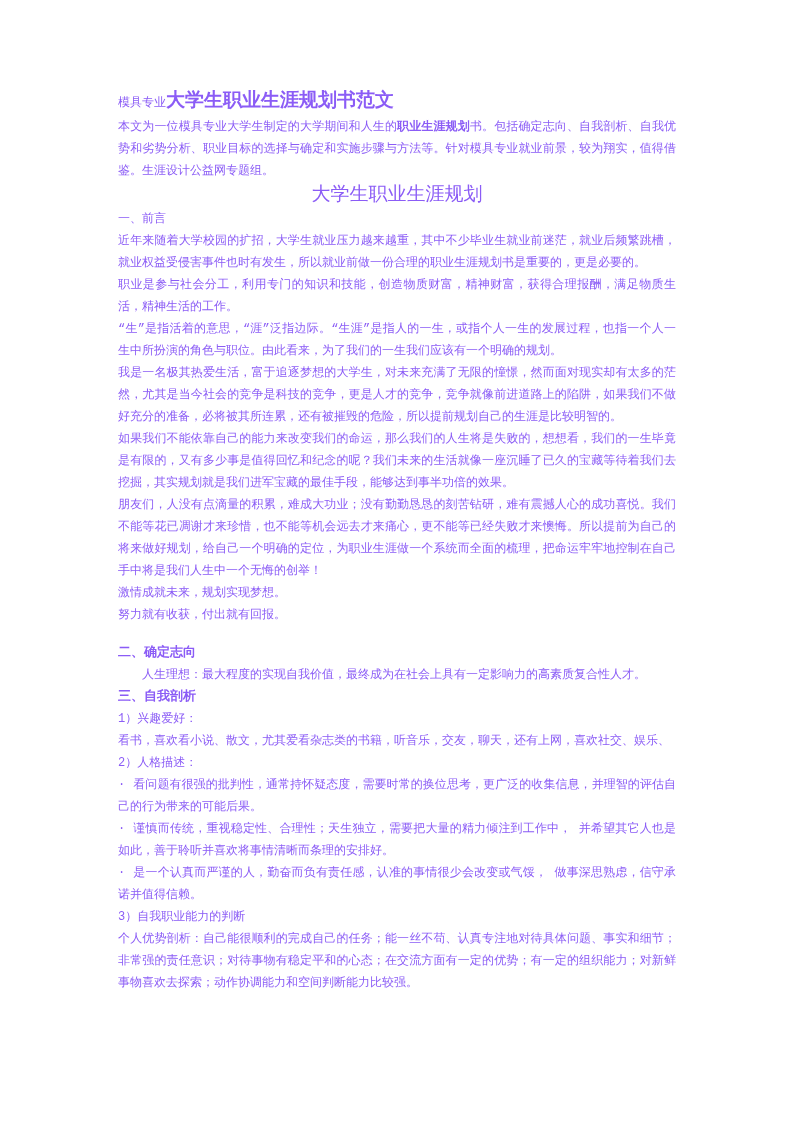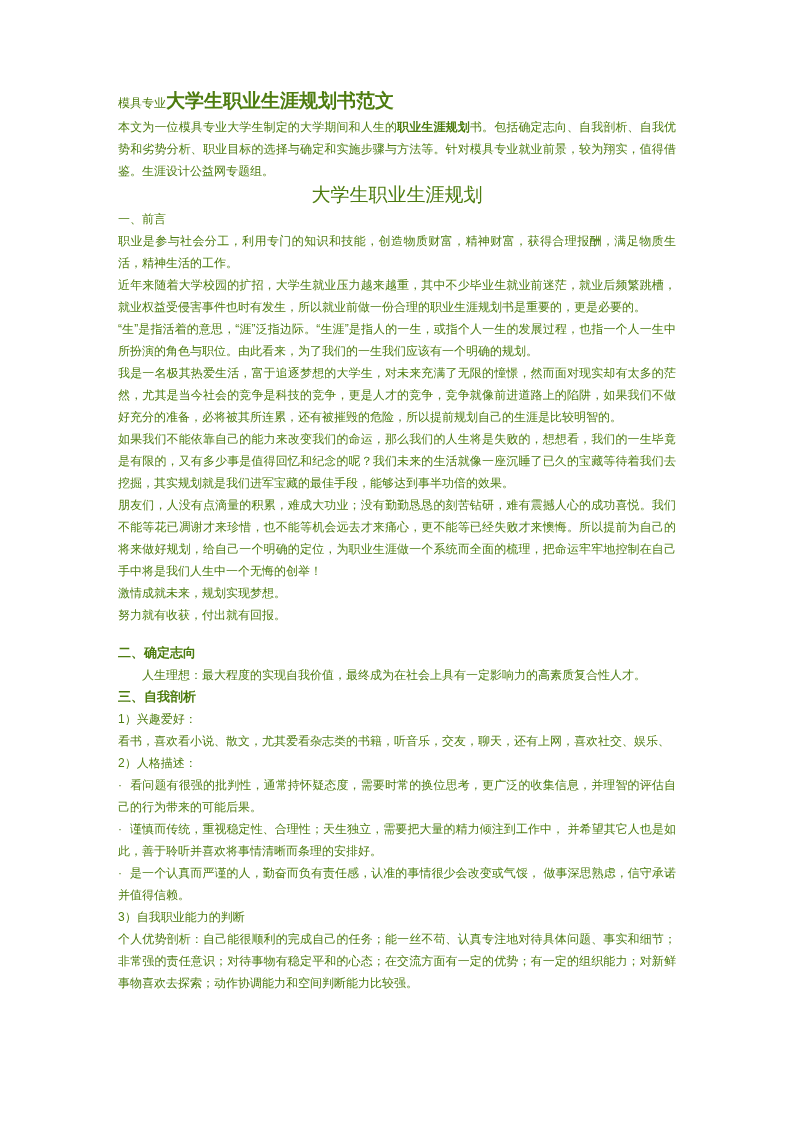--- a/index.html
+++ b/index.html
@@ -7,22 +7,22 @@
     padding: 0;
     background: #ffffff;
   }
   .page {
     position: relative;
     width: 793px;
     height: 1122px;
     box-sizing: border-box;
     background: #ffffff;
     padding: 88px 117px 40px 118px;
-    color: #4d7c0f;
-    font-family: Liberation Sans, sans-serif;
+    color: #8b5cf6;
+    font-family: Liberation Mono, monospace;
     font-size: 12px;
     line-height: 22px;
     text-align: justify;
     word-break: break-all;
   }
   p { margin: 0; padding: 0; }
   .doc-title {
     text-align: left;
     line-height: 26px;
     word-break: keep-all;
@@ -55,22 +55,22 @@
 
 <div class="page">
 
   <p class="doc-title"><span class="title-prefix">模具专业</span><span class="title-main">大学生职业生涯规划书范文</span></p>
 
   <p><span>本文为一位模具专业大学生制定的大学期间和人生的</span><span class="bold-run">职业生涯规划</span><span>书。包括确定志向、自我剖析、自我优势和劣势分析、职业目标的选择与确定和实施步骤与方法等。针对模具专业就业前景，较为翔实，值得借鉴。生涯设计公益网专题组。</span></p>
 
   <p class="subtitle">大学生职业生涯规划</p>
 
   <p class="sec-head">一、前言</p>
+  <p>近年来随着大学校园的扩招，大学生就业压力越来越重，其中不少毕业生就业前迷茫，就业后频繁跳槽，就业权益受侵害事件也时有发生，所以就业前做一份合理的职业生涯规划书是重要的，更是必要的。</p>
   <p>职业是参与社会分工，利用专门的知识和技能，创造物质财富，精神财富，获得合理报酬，满足物质生活，精神生活的工作。</p>
-  <p>近年来随着大学校园的扩招，大学生就业压力越来越重，其中不少毕业生就业前迷茫，就业后频繁跳槽，就业权益受侵害事件也时有发生，所以就业前做一份合理的职业生涯规划书是重要的，更是必要的。</p>
   <p>“生”是指活着的意思，“涯”泛指边际。“生涯”是指人的一生，或指个人一生的发展过程，也指一个人一生中所扮演的角色与职位。由此看来，为了我们的一生我们应该有一个明确的规划。</p>
   <p>我是一名极其热爱生活，富于追逐梦想的大学生，对未来充满了无限的憧憬，然而面对现实却有太多的茫然，尤其是当今社会的竞争是科技的竞争，更是人才的竞争，竞争就像前进道路上的陷阱，如果我们不做好充分的准备，必将被其所连累，还有被摧毁的危险，所以提前规划自己的生涯是比较明智的。</p>
   <p>如果我们不能依靠自己的能力来改变我们的命运，那么我们的人生将是失败的，想想看，我们的一生毕竟是有限的，又有多少事是值得回忆和纪念的呢？我们未来的生活就像一座沉睡了已久的宝藏等待着我们去挖掘，其实规划就是我们进军宝藏的最佳手段，能够达到事半功倍的效果。</p>
   <p>朋友们，人没有点滴量的积累，难成大功业；没有勤勤恳恳的刻苦钻研，难有震撼人心的成功喜悦。我们不能等花已凋谢才来珍惜，也不能等机会远去才来痛心，更不能等已经失败才来懊悔。所以提前为自己的将来做好规划，给自己一个明确的定位，为职业生涯做一个系统而全面的梳理，把命运牢牢地控制在自己手中将是我们人生中一个无悔的创举！</p>
   <p>激情成就未来，规划实现梦想。</p>
   <p>努力就有收获，付出就有回报。</p>
 
   <p class="sec-head-bold sec2-gap">二、确定志向</p>
   <p class="indent2">人生理想：最大程度的实现自我价值，最终成为在社会上具有一定影响力的高素质复合性人才。</p>
 

